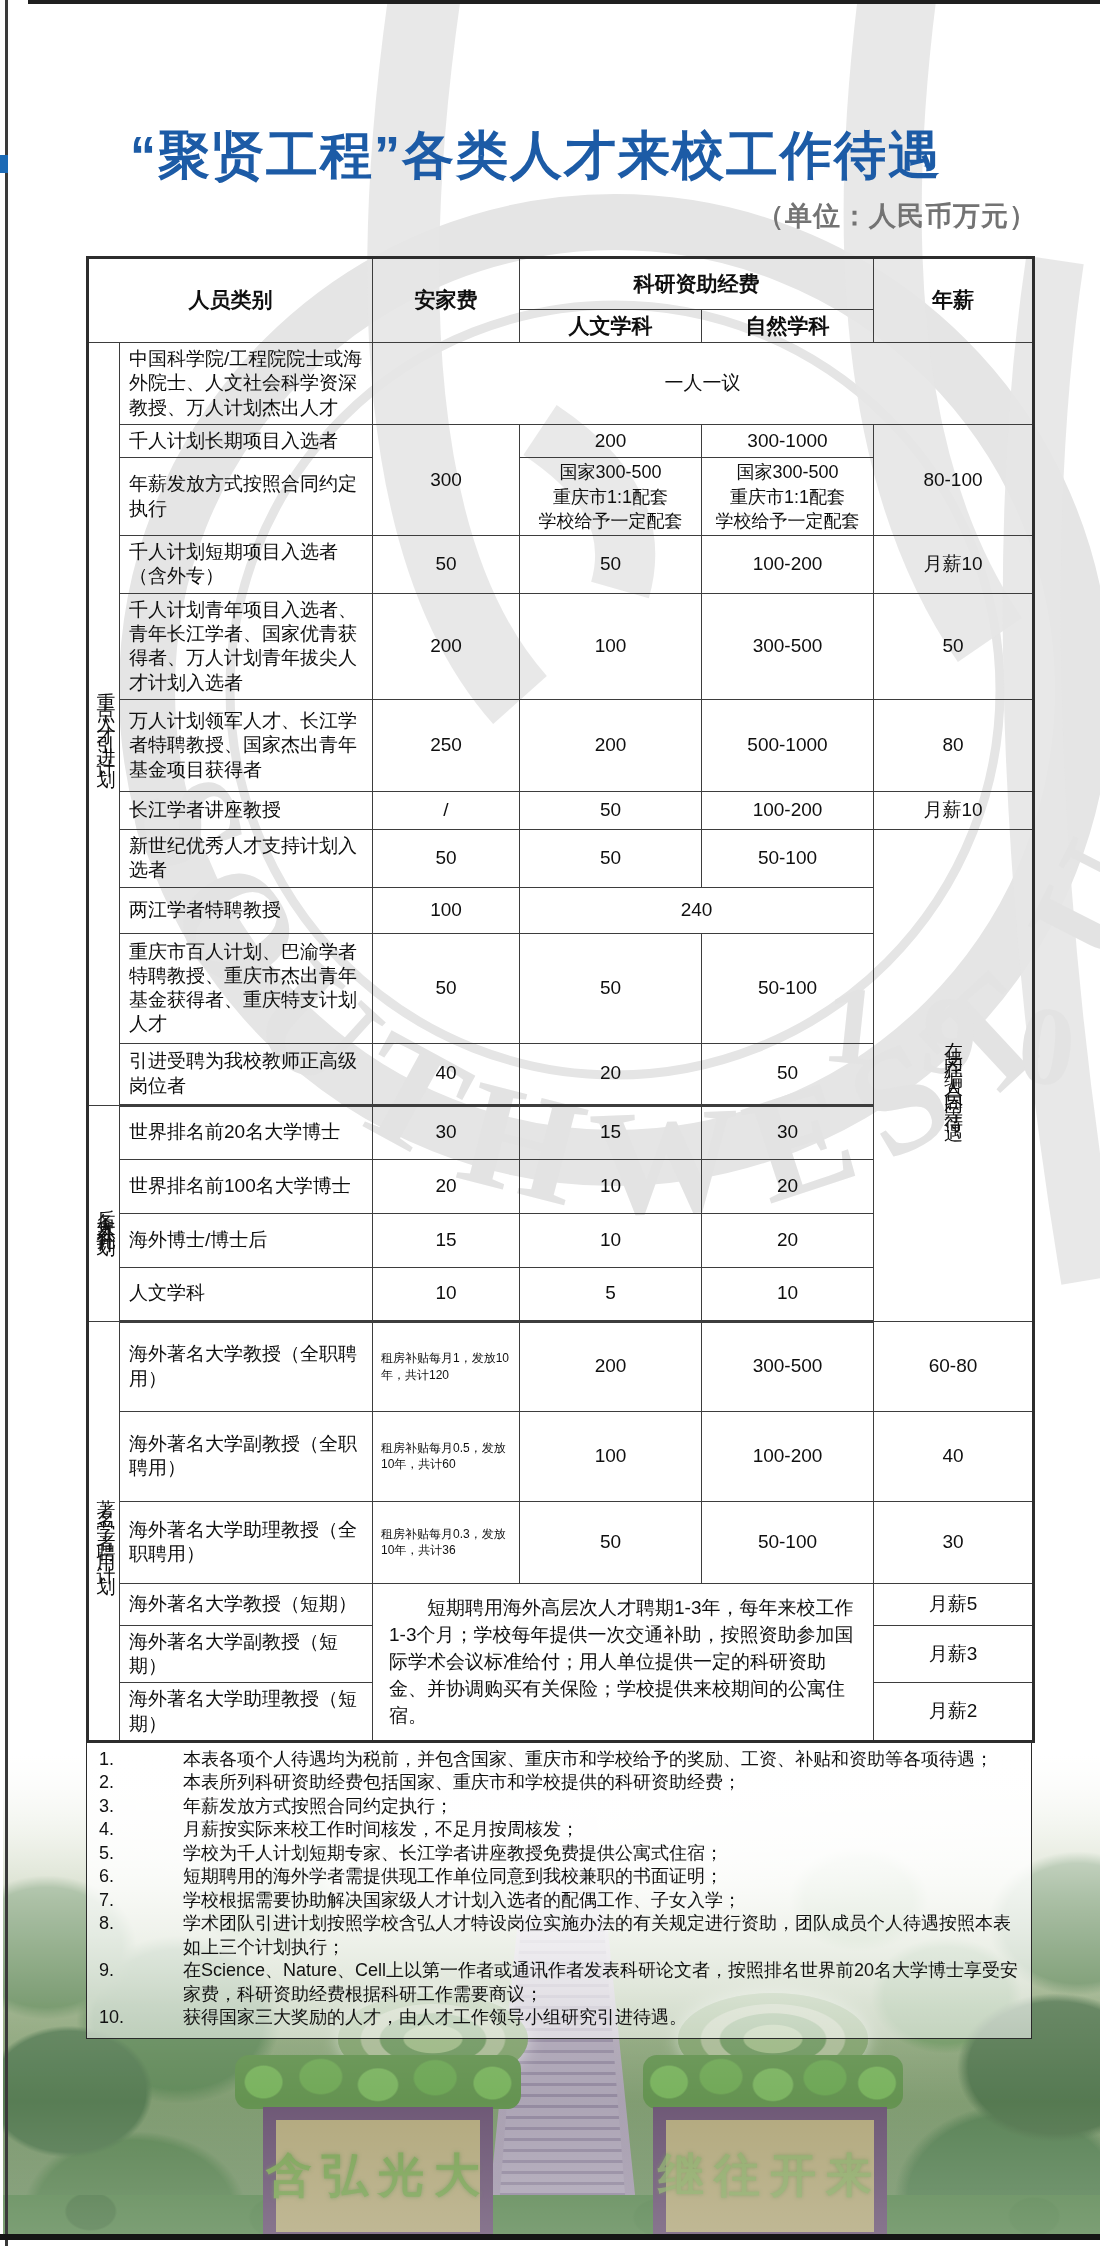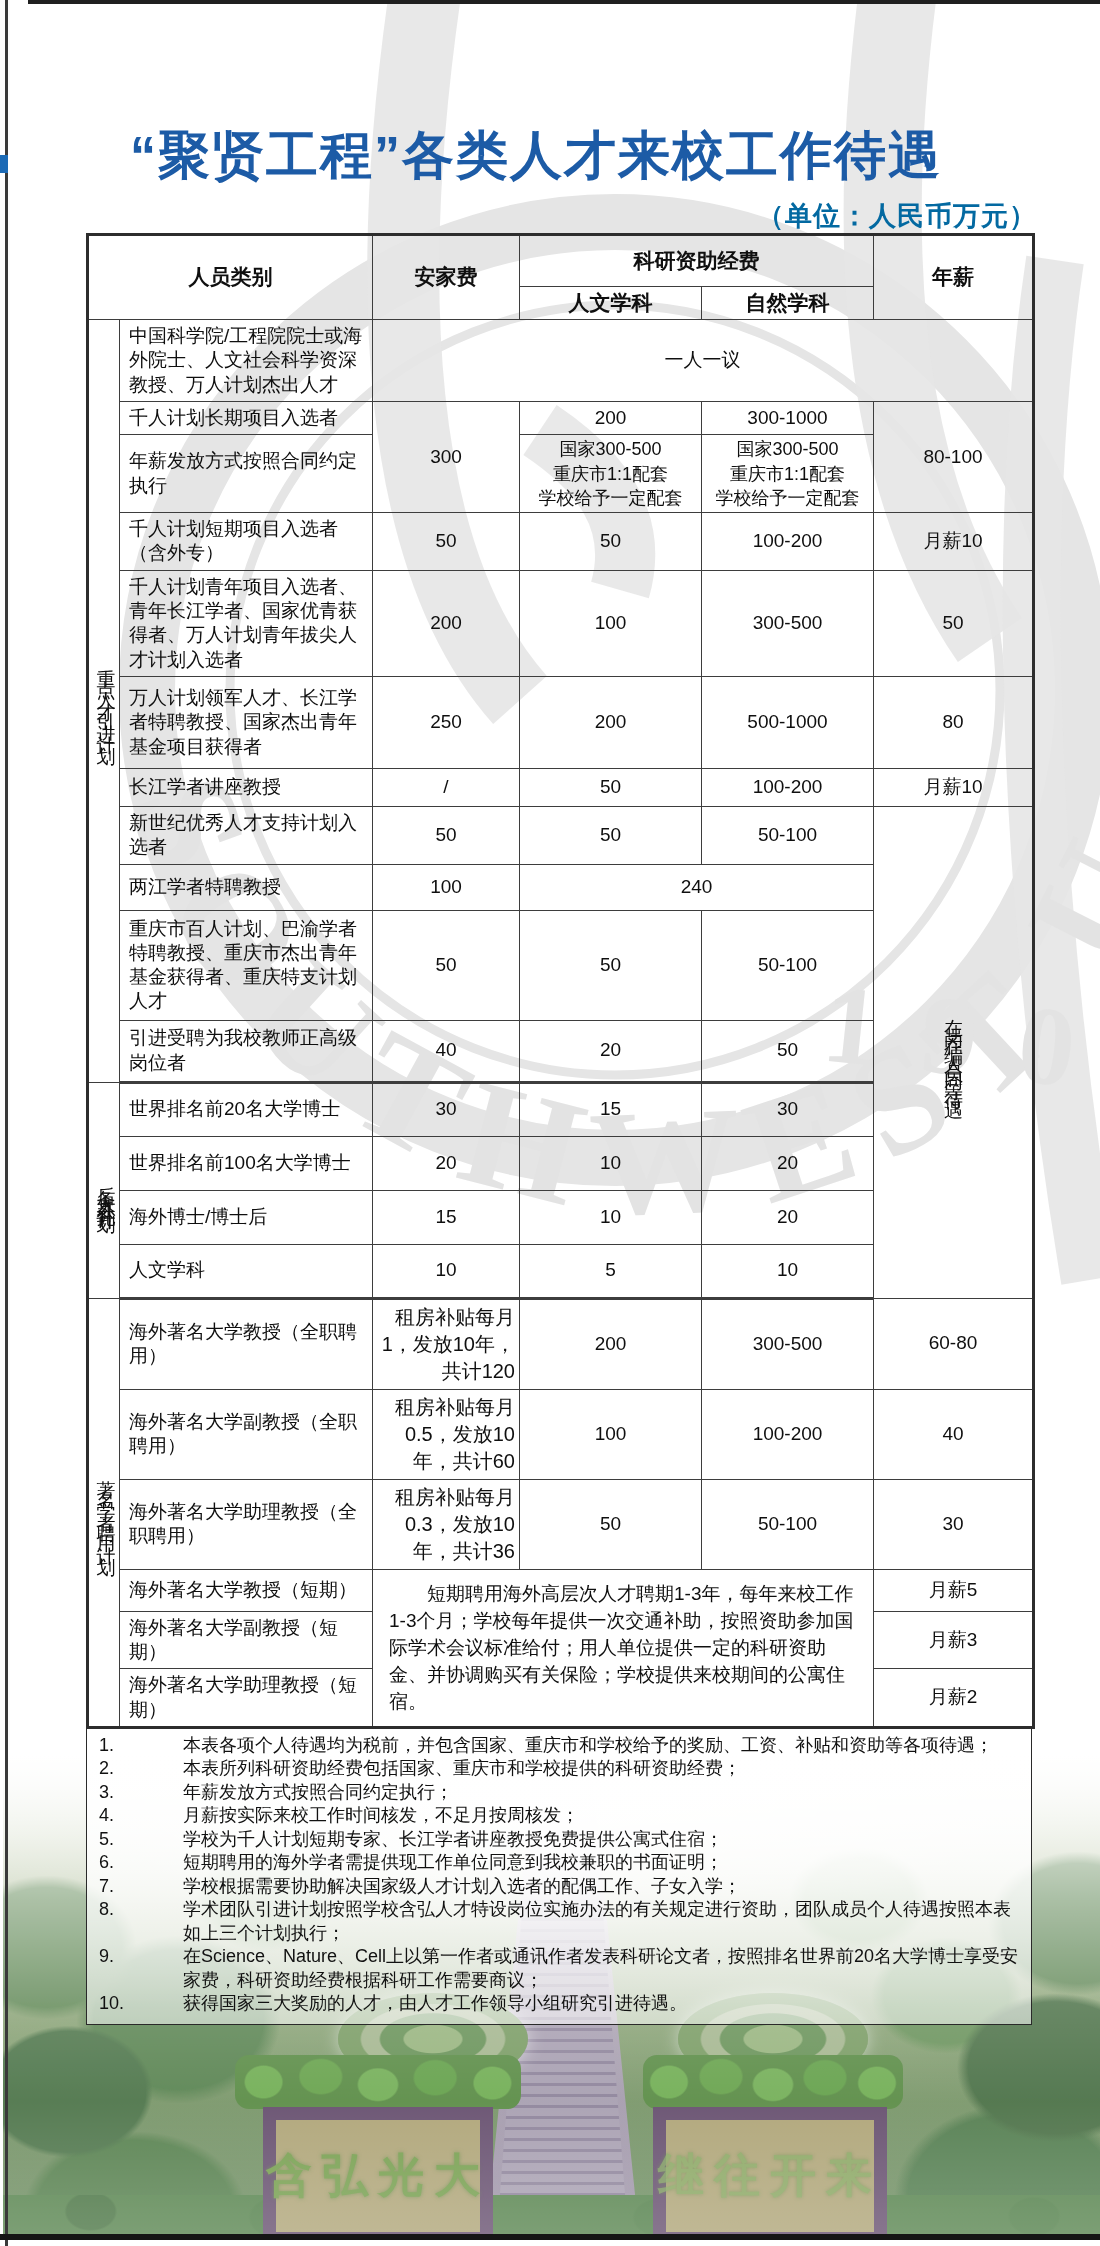--- a/index.html
+++ b/index.html
@@ -9,35 +9,35 @@
 
   
   .top-rule{position:absolute;left:28px;right:0;top:0;height:4px;background:#1f1f1f;z-index:6;}
   .left-rule{position:absolute;left:5px;top:0;width:2.5px;height:2246px;background:#3a3a3a;z-index:6;}
   .blue-mark{position:absolute;left:0;top:155px;width:8px;height:18px;background:#1c6ab5;z-index:7;}
   .bottom-bar{position:absolute;left:0;top:2234px;width:1100px;height:6px;background:#151515;z-index:6;}
 
   
   .title{position:absolute;left:130px;top:92px;font-size:52px;line-height:56px;font-weight:900;
          color:#1c5ba6;letter-spacing:2px;z-index:5;white-space:nowrap;}
-  .unit-note{position:absolute;right:63px;top:198px;font-size:27px;font-weight:600;color:#0369a1;
+  .unit-note{position:absolute;right:63px;top:198px;font-size:27px;font-weight:600;color:#737373;
          letter-spacing:1px;z-index:5;}
 
   
   .watermark{position:absolute;left:0;top:0;z-index:1;pointer-events:none;}
 
   
-  .board{position:absolute;left:86px;top:233px;width:946px;z-index:4;}
+  .board{position:absolute;left:86px;top:256px;width:946px;z-index:4;}
   table.benefits{border-collapse:collapse;width:946px;table-layout:fixed;background:transparent;
                  border:3px solid #2d2d2d;}
   .benefits th,.benefits td{border:1.6px solid #3d3d3d;padding:2px 6px;text-align:center;
                  vertical-align:middle;font-size:19px;font-weight:500;color:#0f0f0f;line-height:1.28;}
   .benefits thead th{font-weight:700;font-size:21px;}
   td.cat{text-align:left;padding:4px 4px 4px 9px;}
-  td.subsidy{text-align:right;font-size:20px;padding:4px 4px 4px 8px;line-height:1.35;}
+  td.subsidy{text-align:left;font-size:12px;padding:4px 4px 4px 8px;line-height:1.35;}
   td.pre{white-space:pre-line;font-size:18px;line-height:1.35;}
   td.note-cell{text-align:left;text-indent:2em;padding:4px 16px;font-size:19px;line-height:27px;}
   .vert{writing-mode:vertical-rl;display:inline-block;line-height:1.1;font-size:19px;}
   .vert.g1{letter-spacing:11px;}
   .vert.g2{letter-spacing:4px;}
   .vert.g3{letter-spacing:11px;}
   .vert.onpost{letter-spacing:9px;}
   tr.group-end td{border-bottom-width:3px;}
 
   .notes{border:1.6px solid #2a2a2a;border-top:none;padding:5px 10px 8px 12px;

